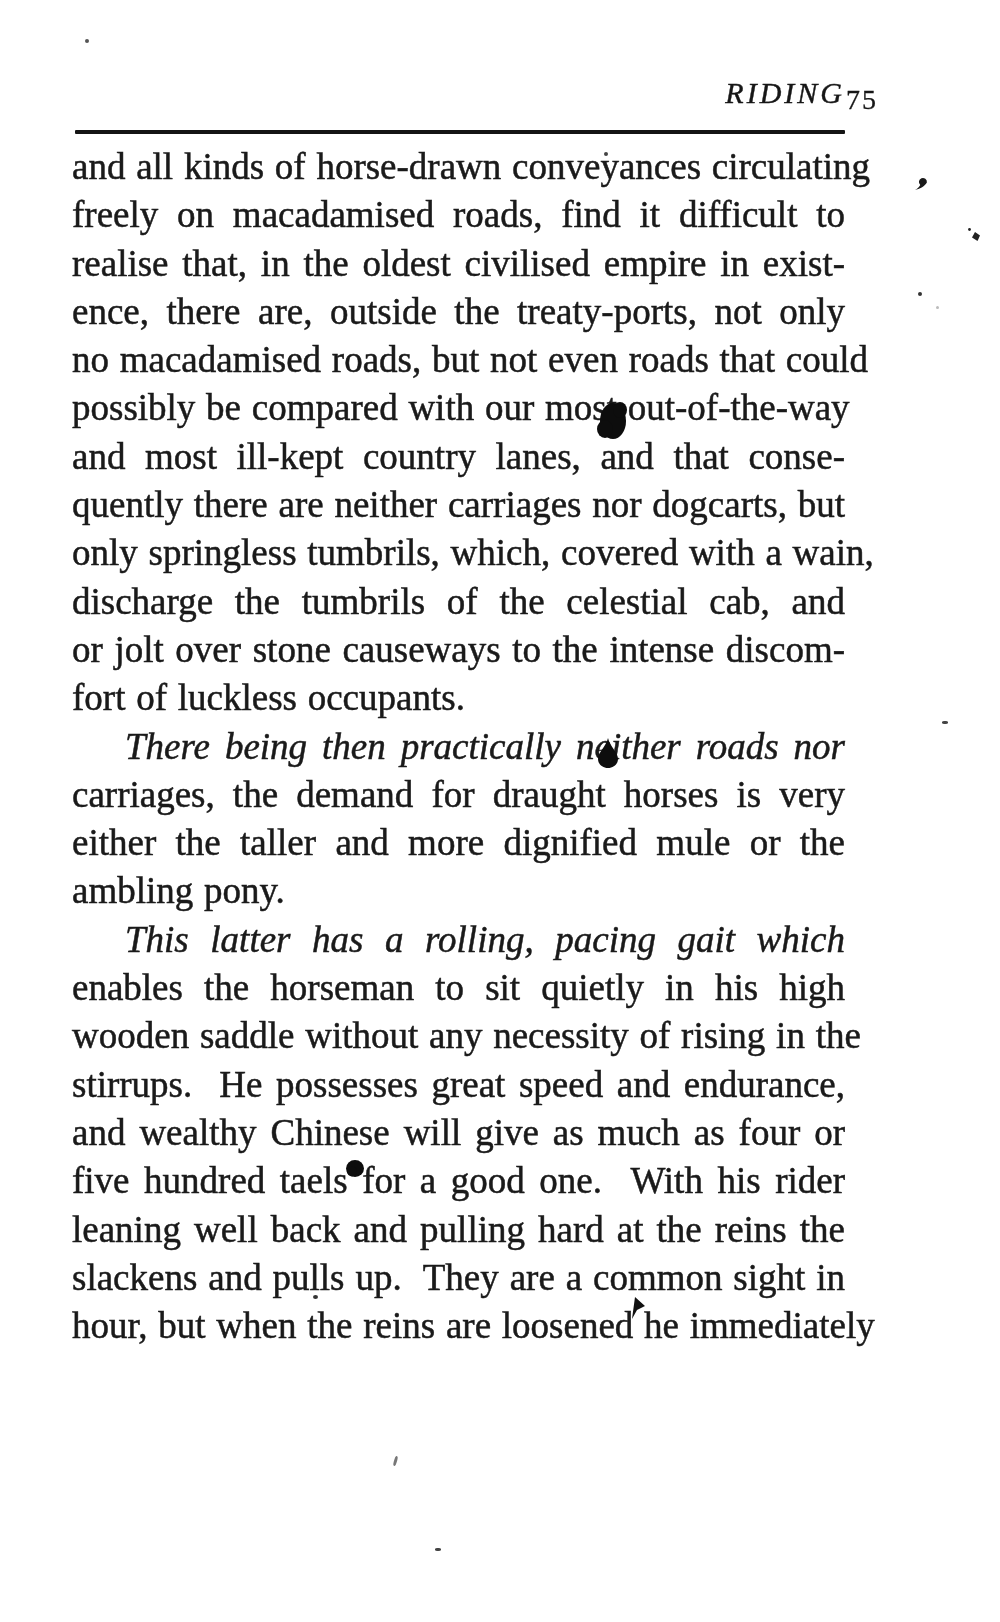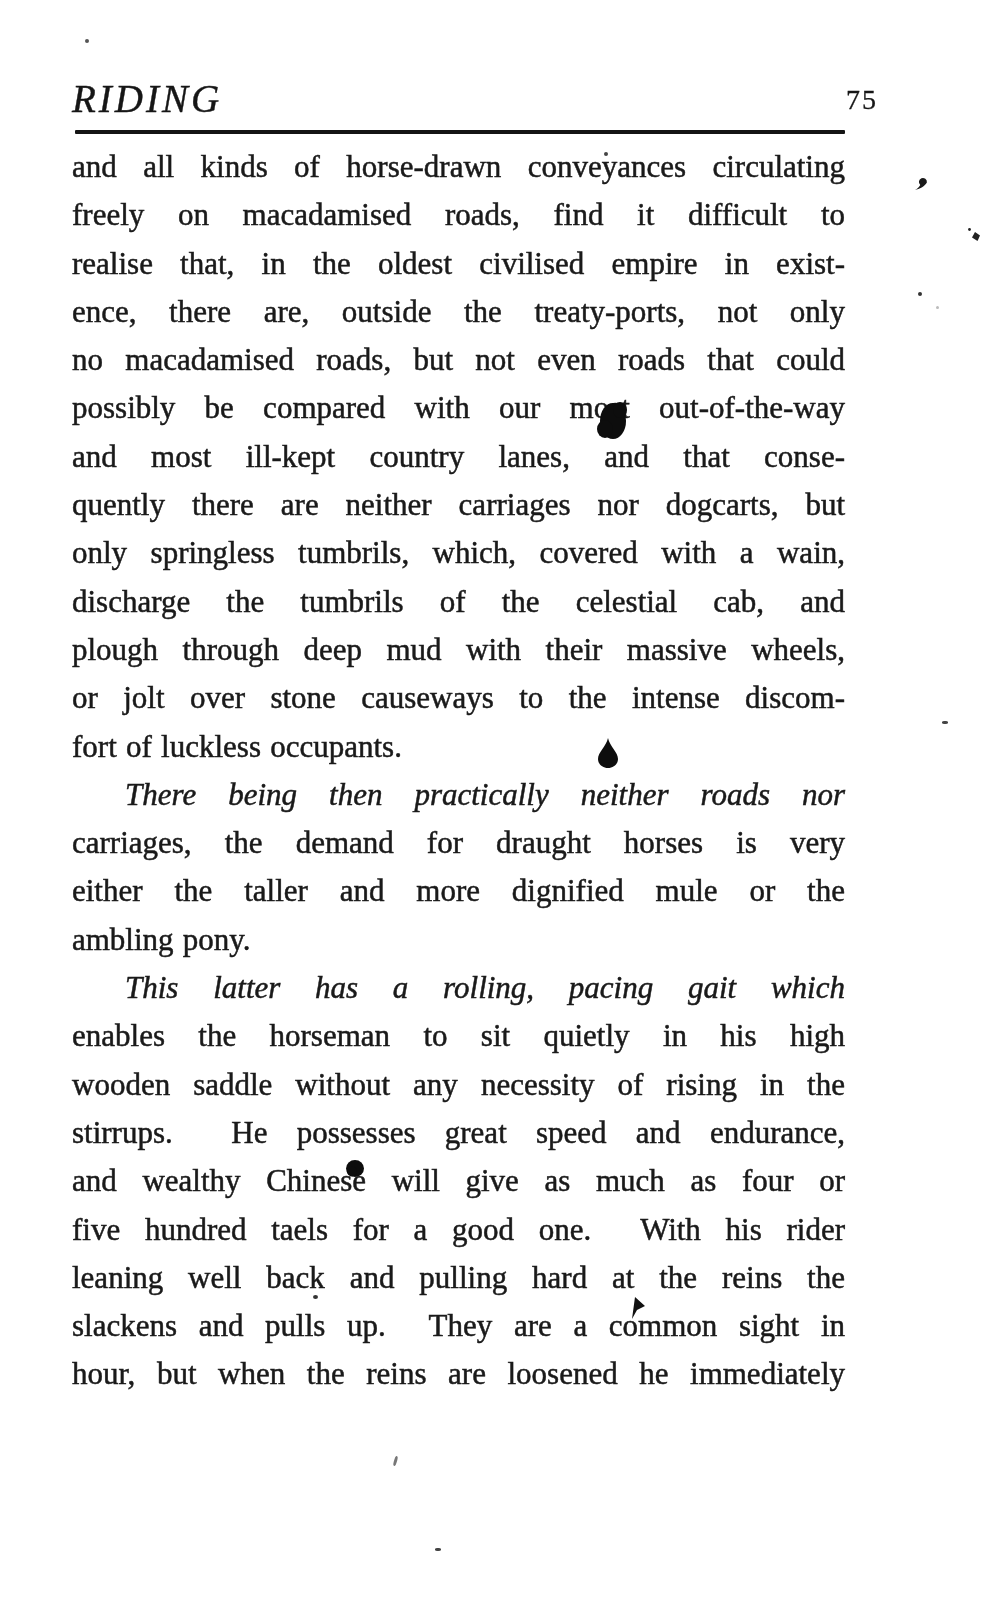--- a/index.html
+++ b/index.html
@@ -6,23 +6,23 @@
   body{
     width:1000px;height:1622px;
     background:#ffffff;
     font-family:"Liberation Serif","DejaVu Serif",serif;
     position:relative;
     overflow:hidden;
   }
   .page{position:absolute;inset:0;color:#161616;}
   .running-title{
     position:absolute;left:72px;top:76px;width:773px;
-    text-align:left;
+    text-align:right;
     font-style:italic;
-    font-size:39px;
+    font-size:30px;
     letter-spacing:3px;
     color:#161616;
     -webkit-text-stroke:0.4px #161616;
   }
   .page-number{
     position:absolute;left:806px;top:84px;width:60px;
     font-size:28px;
     letter-spacing:2px;
     color:#161616;
     margin-left:40px;
@@ -32,21 +32,21 @@
     position:absolute;left:75px;top:130px;width:770px;height:4px;
     background:#141414;
     border-radius:1px;
   }
   #text-block{
     position:absolute;left:72px;top:143px;width:773px;
   }
   .line{
     height:48.3px;
     line-height:48.3px;
-    font-size:31px;
+    font-size:37px;
     color:#1a1a1a;
     -webkit-text-stroke:0.5px #1a1a1a;
     word-spacing:1.5px;
     text-align:justify;
     text-align-last:justify;
     overflow:visible;
     white-space:nowrap;
   }
   .line.short{text-align-last:left;white-space:normal;}
   .line.indent{text-indent:53px;font-style:italic;}
@@ -64,21 +64,20 @@
       <div class="line">and all kinds of horse-drawn conveyances circulating</div>
       <div class="line">freely on macadamised roads, find it difficult to</div>
       <div class="line">realise that, in the oldest civilised empire in exist-</div>
       <div class="line">ence, there are, outside the treaty-ports, not only</div>
       <div class="line">no macadamised roads, but not even roads that could</div>
       <div class="line">possibly be compared with our most out-of-the-way</div>
       <div class="line">and most ill-kept country lanes, and that conse-</div>
       <div class="line">quently there are neither carriages nor dogcarts, but</div>
       <div class="line">only springless tumbrils, which, covered with a wain,</div>
       <div class="line">discharge the tumbrils of the celestial cab, and</div>
-      <div class="line">plough through deep mud with their massive wheels,</div>
       <div class="line">or jolt over stone causeways to the intense discom-</div>
       <div class="line short">fort of luckless occupants.</div>
       <div class="line indent">There being then practically neither roads nor</div>
       <div class="line">carriages, the demand for draught horses is very</div>
       <div class="line">either the taller and more dignified mule or the</div>
       <div class="line short">ambling pony.</div>
       <div class="line indent">This latter has a rolling, pacing gait which</div>
       <div class="line">enables the horseman to sit quietly in his high</div>
       <div class="line">wooden saddle without any necessity of rising in the</div>
       <div class="line">stirrups.&nbsp; He possesses great speed and endurance,</div>

